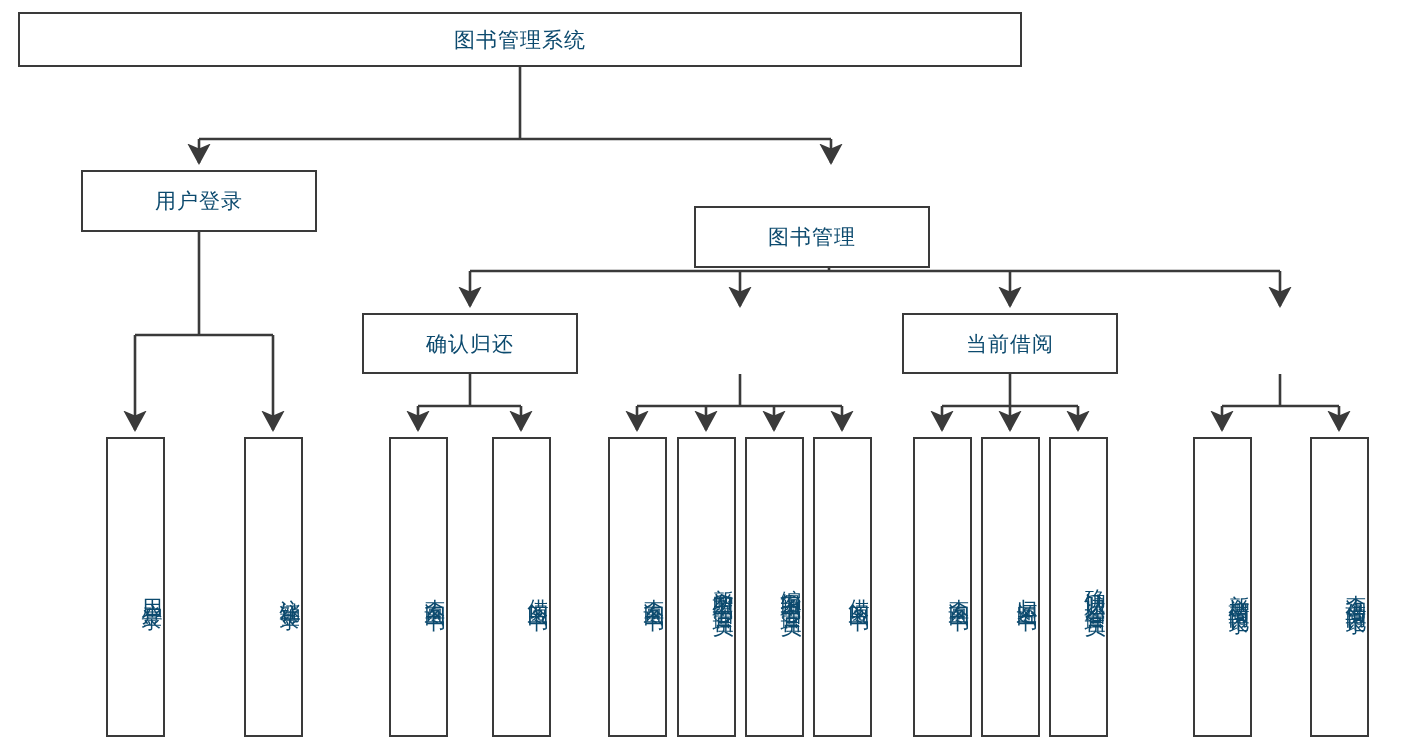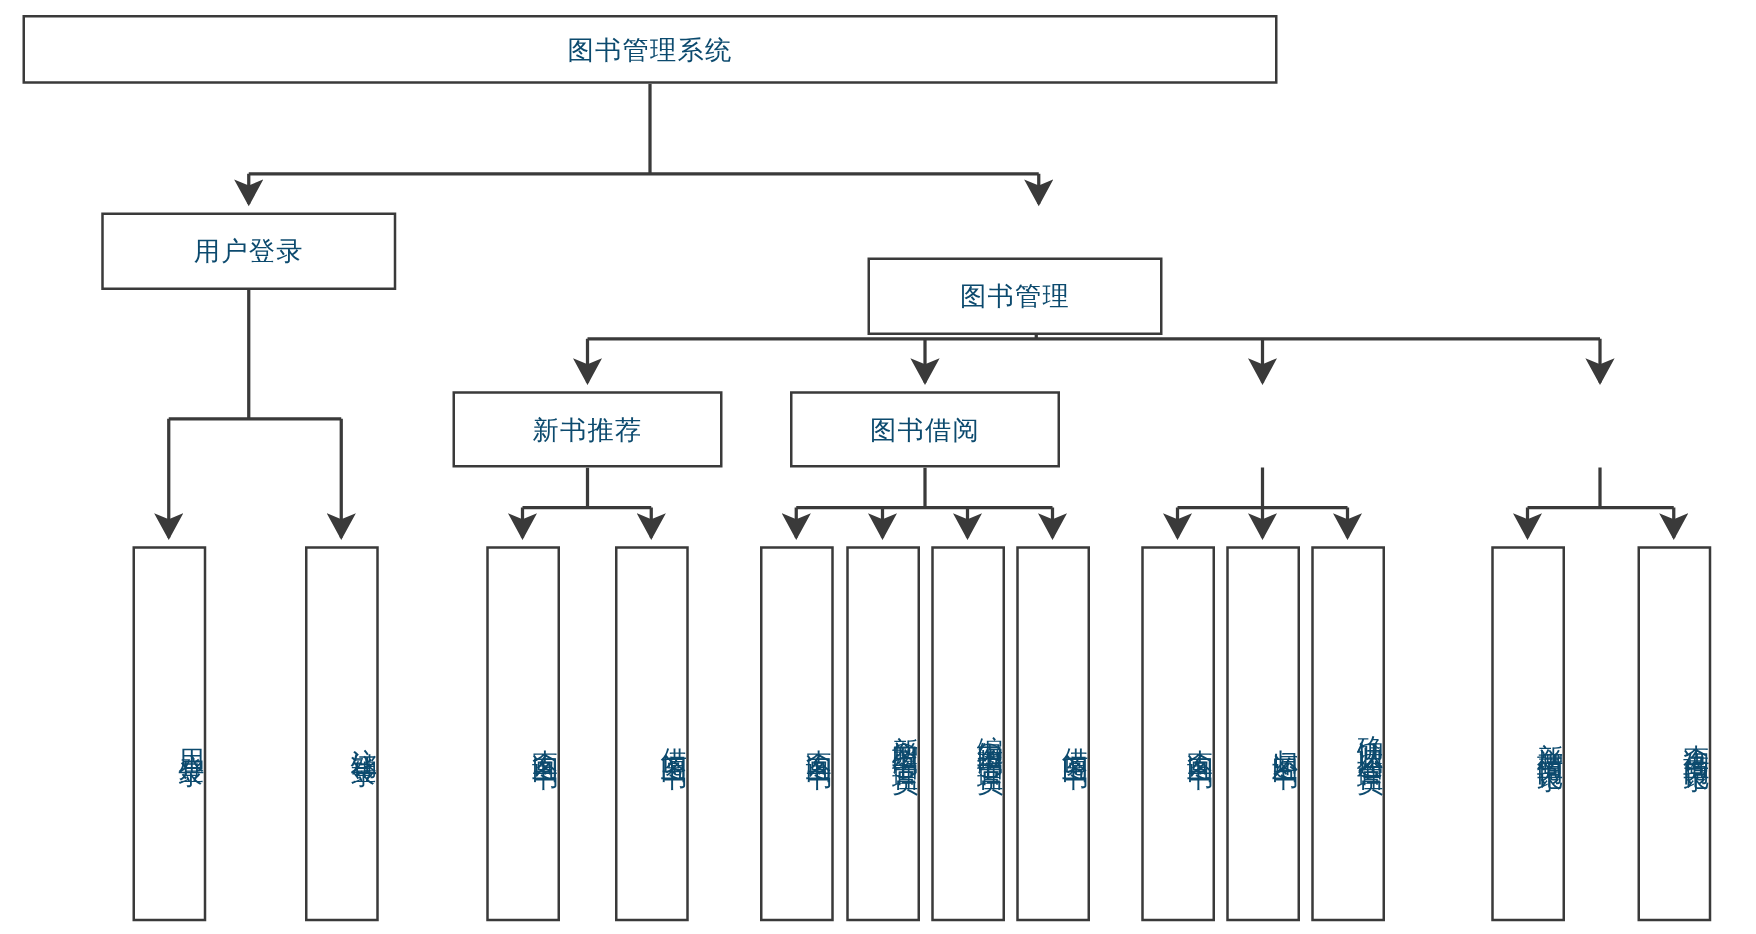--- a/index.html
+++ b/index.html
@@ -124,24 +124,24 @@
   </div>
 
   <div class="node horiz" style="left:81px; top:170px; width:236px; height:62px;">
     <span>用户登录</span>
   </div>
   <div class="node horiz" style="left:694px; top:170px; width:236px; height:62px;margin-top:36px;">
     <span>图书管理</span>
   </div>
 
   <div class="node horiz" style="left:362px; top:313px; width:216px; height:61px;">
-    <span>新书推荐</span>
+    <span>确认归还</span>
   </div>
-  <div class="node horiz" style="left:632px; top:313px; width:216px; height:61px;">
-    <span>图书借阅</span>
+  <div class="node horiz" style="left:902px; top:313px; width:216px; height:61px;">
+    <span>当前借阅</span>
   </div>
 
   <div class="node vert" style="left:106px; top:437px; width:59px; height:300px;">
     <span class="vlabel">用户登录</span>
   </div>
   <div class="node vert" style="left:244px; top:437px; width:59px; height:300px;">
     <span class="vlabel">注销登录</span>
   </div>
 
   <div class="node vert" style="left:389px; top:437px; width:59px; height:300px;">

